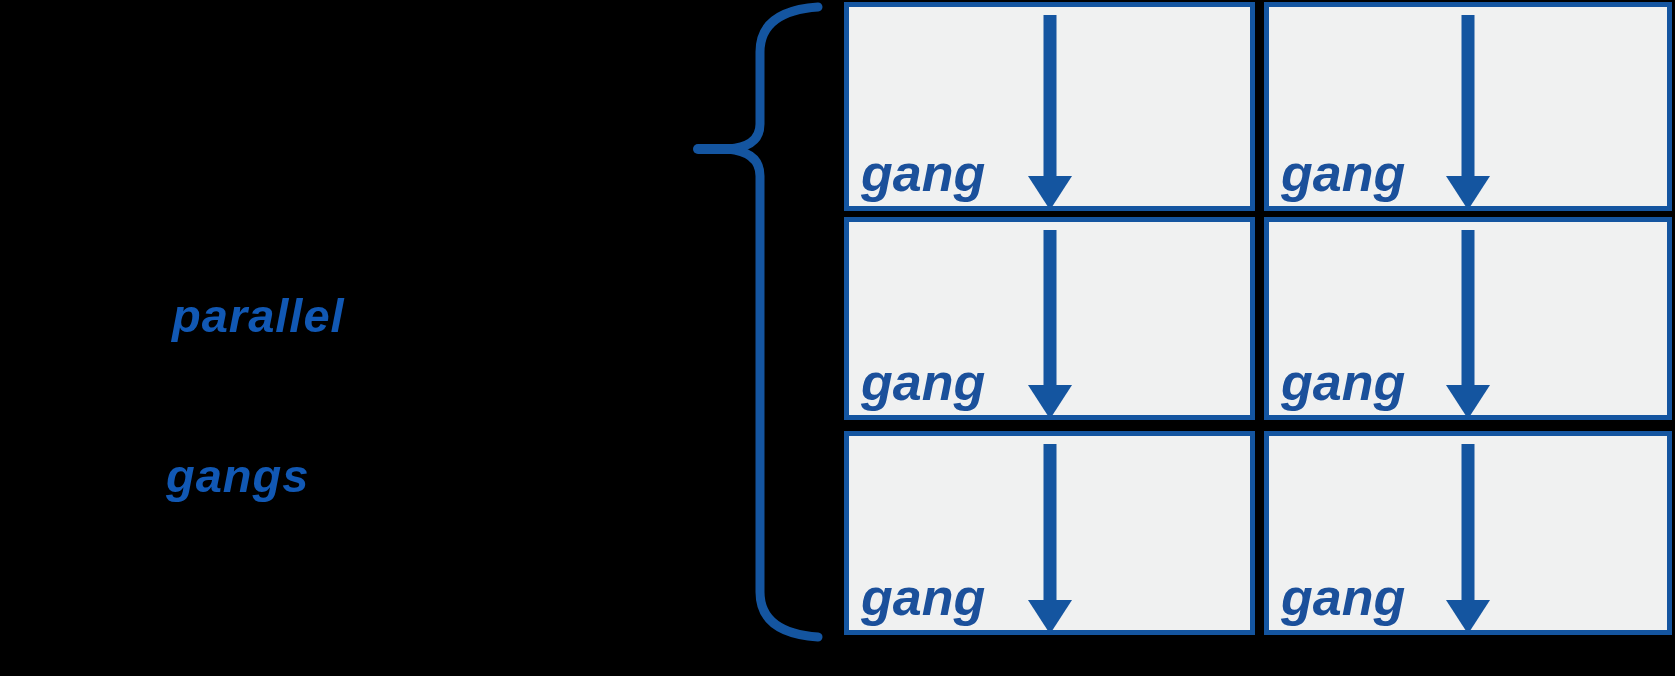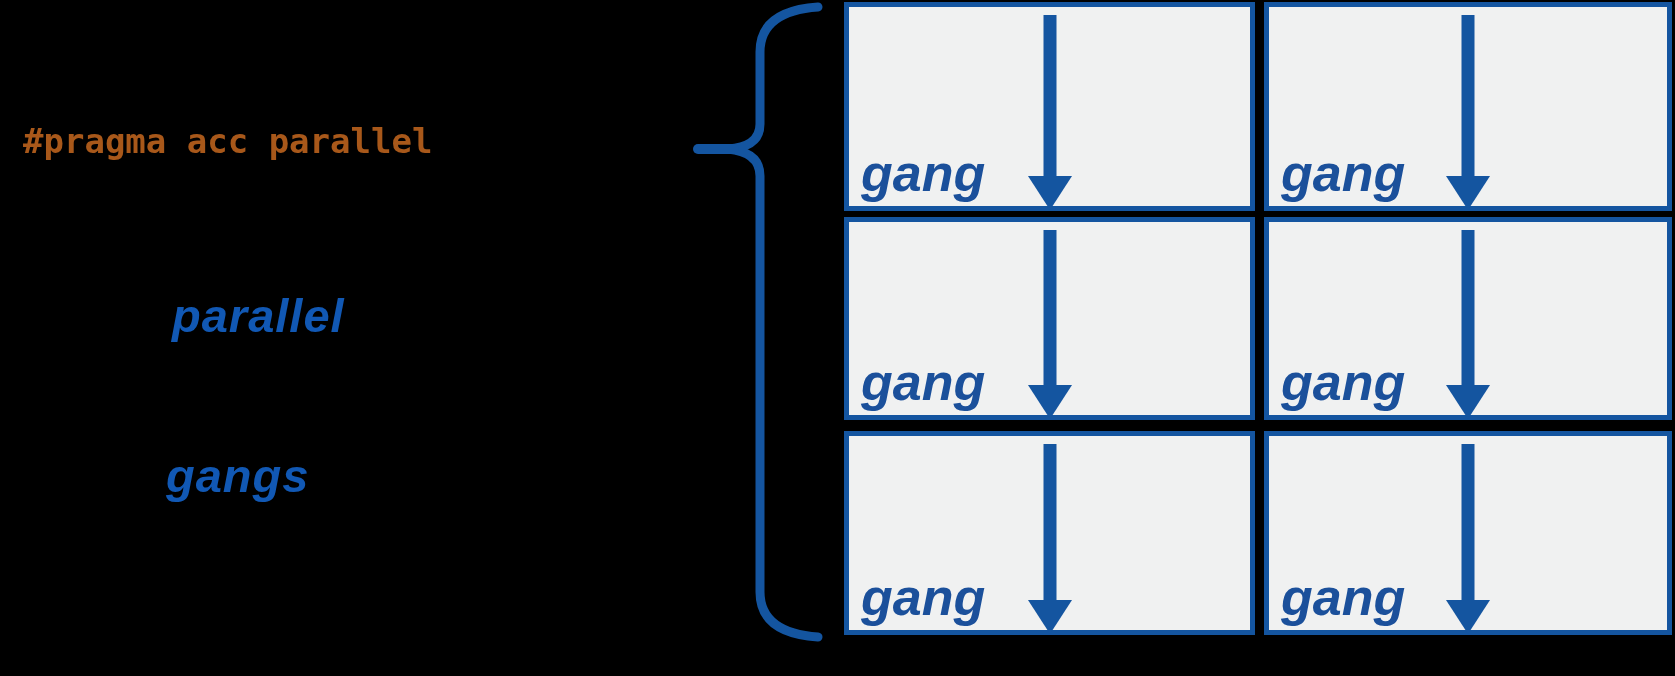--- a/index.html
+++ b/index.html
@@ -103,21 +103,20 @@
     font-size: 52px;
     line-height: 1;
     color: var(--gang-label-blue, #1b509b);
   }
 </style>
 </head>
 <body>
 
 <div class="canvas">
 
-  <div class="pragma-text">#pragma acc parallel</div>
 
   <div class="keyword keyword-gangs">gangs</div>
 
   <div class="keyword keyword-parallel">parallel</div>
 
   <svg class="brace-svg" viewBox="0 0 140 660" aria-hidden="true">
     <path d="M 128 7 Q 70 11 70 52 L 70 124 Q 70 147 38 149 Q 70 152 70 176 L 70 592 Q 70 633 128 637" stroke-width="9"></path>
     <path d="M 8 149 L 44 149" stroke-width="10"></path>
   </svg>
 

